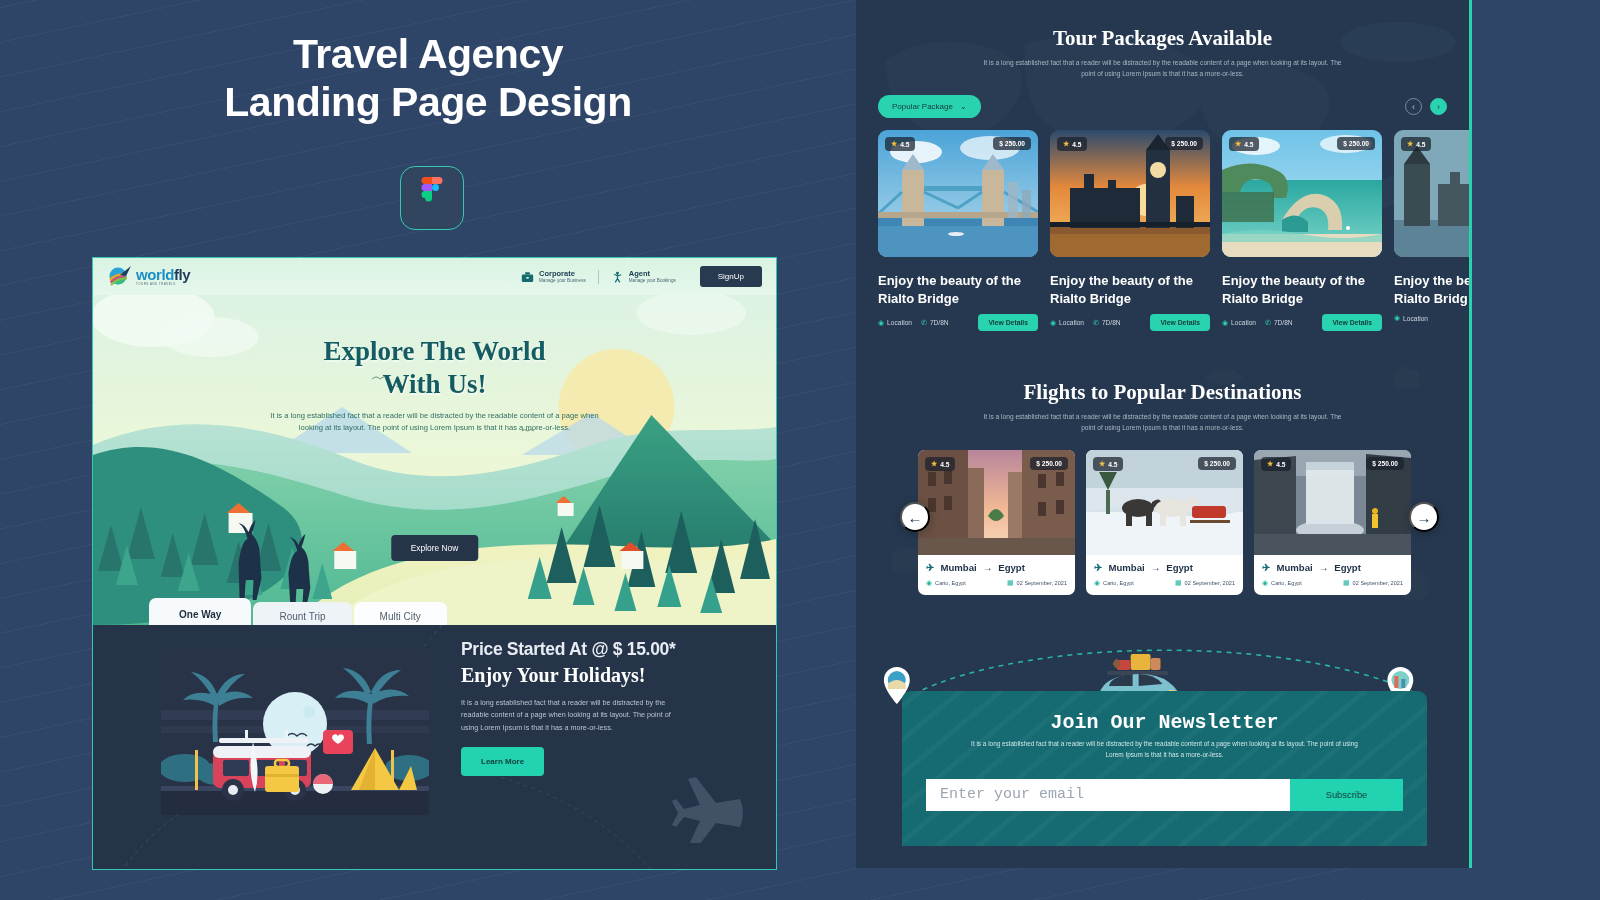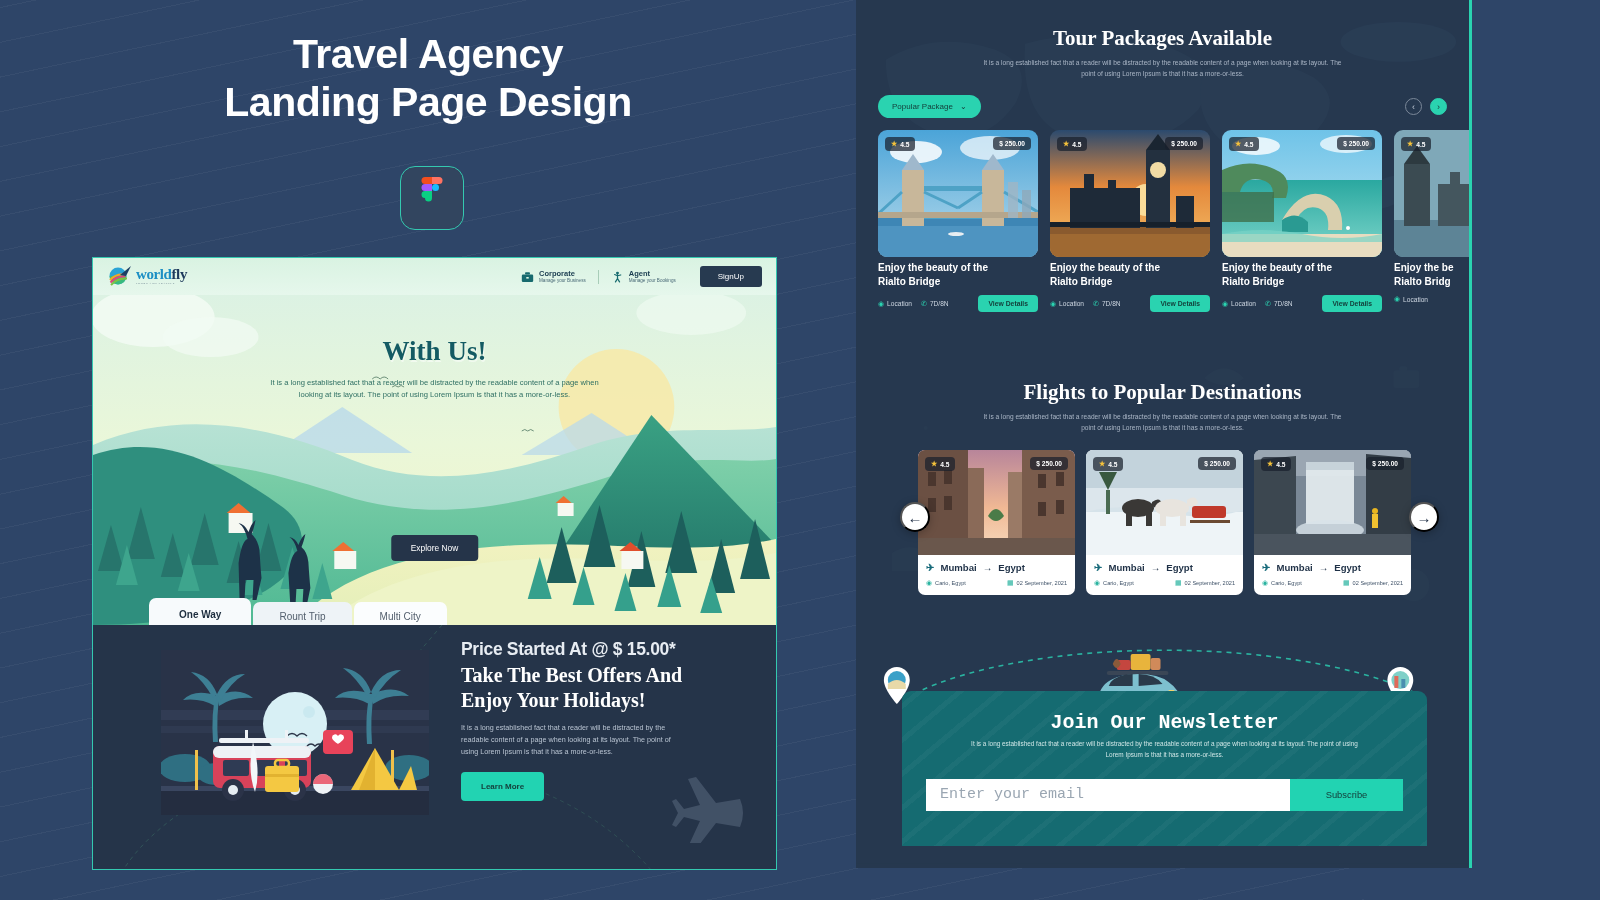--- a/index.html
+++ b/index.html
@@ -43,21 +43,21 @@
     position:absolute; left:92px; top:257px;
     width:685px; height:613px;
     border:1.5px solid #34c9b0; overflow:hidden;
     background:#253449;
   }
   .site-header{
     position:relative; height:37px; width:100%;
     background:linear-gradient(180deg,#d9f3e2 0%,#e6f7ec 100%);
     display:flex; align-items:center; padding:0 14px;
   }
-  .logo{ display:flex; align-items:center; gap:3px;font-family:Liberation Serif, serif; }
+  .logo{ display:flex; align-items:center; gap:3px; }
   .globe{ width:26px; height:26px; position:relative; }
   .logo-txt{ display:flex; flex-direction:column; line-height:1; }
   .logo-word{ font-size:15px; font-weight:bold; letter-spacing:-0.4px; }
   .logo-word .w1{ color:#1d8fc4; }
   .logo-word .w2{ color:#1e3a5c; }
   .logo-tag{ font-size:2.8px; color:#4c6176; letter-spacing:0.6px; margin-top:1px; }
 
   .hdr-right{ margin-left:auto; display:flex; align-items:center; gap:0; }
   .hdr-link{ display:flex; align-items:center; gap:5px; padding:0 12px; }
   .hdr-link + .hdr-link{ border-left:1px solid #a8cdb8; }
@@ -162,21 +162,21 @@
   .pkg-img svg{ position:absolute; inset:0; width:100%; height:100%; }
   .badge{
     position:absolute; top:7px; border-radius:4px;
     background:rgba(25,32,44,.72); color:#fff; font-size:6.6px;
     padding:3px 6px; display:flex; align-items:center; gap:3px; font-weight:bold;
   }
   .badge.rate{ left:7px; }
   .badge.price{ right:7px; }
   .star{ color:#f5c23b; font-size:7px; }
   .pkg-name{
-    margin-top:4px; color:#fff; font-size:10px; font-weight:bold; line-height:1.35;
+    margin-top:15px; color:#fff; font-size:13px; font-weight:bold; line-height:1.35;
   }
   .pkg-meta{ margin-top:7px; display:flex; align-items:center; gap:9px; }
   .meta{ display:flex; align-items:center; gap:3px; font-size:6.6px; color:#cdd6e1; }
   .meta .mi{ color:#2ad3b0; font-size:7px; }
   .view-btn{
     margin-left:auto; background:#2ad3b0; color:#14413c; border:none;
     border-radius:4px; font-size:6.8px; font-weight:bold; padding:5px 10px;
     cursor:pointer; font-family:inherit;
   }
 
@@ -396,20 +396,21 @@
 
           <g stroke="#6b8f78" stroke-width="1" fill="none">
             <path d="M280 84 q4 -4 8 0 q4 -4 8 0"></path>
             <path d="M300 92 q3 -3 6 0 q3 -3 6 0"></path>
             <path d="M430 136 q3 -3 6 0 q3 -3 6 0"></path>
           </g>
         </svg>
 
         <div class="hero-txt">
           <div class="hero-h1">
+            <div>Explore The World</div>
             <div>With Us!</div>
           </div>
           <p class="hero-p">It is a long established fact that a reader will be distracted by the readable content of a page when looking at its layout. The point of using Lorem Ipsum is that it has a more-or-less.</p>
         </div>
         <button class="explore-btn">Explore Now</button>
 
         <div class="booking">
           <div class="tabs">
             <button class="tab active">One Way</button>
             <button class="tab">Rount Trip</button>
@@ -494,21 +495,20 @@
           <rect x="104" y="124" width="34" height="3" fill="#e2b230"></rect>
           <rect x="114" y="110" width="14" height="7" rx="3" fill="none" stroke="#f4c842" stroke-width="2.5"></rect>
 
           <circle cx="162" cy="134" r="10" fill="#eef2f6"></circle>
           <path d="M152 134 a10 10 0 0120 0 Z" fill="#e8435a" opacity=".8"></path>
         </svg>
 
         <div class="promo-txt">
           <div class="p-kicker">Price Started At @ $ 15.00*</div>
           <div class="p-title">
-            <div>Take The Best Offers And</div>
             <div>Enjoy Your Holidays!</div>
           </div>
           <p class="p-body">It is a long established fact that a reader will be distracted by the readable content of a page when looking at its layout. The point of using Lorem Ipsum is that it has a more-or-less.</p>
           <button class="learn-btn">Learn More</button>
         </div>
 
         <svg class="plane-deco" viewBox="0 0 78 78">
           <path d="M70 34 L46 38 L26 12 L18 14 L30 40 L14 44 L6 34 L2 36 L8 48 L2 60 L6 62 L14 52 L30 56 L18 82 L26 84 L46 58 L70 62 q6 -14 0 -28z" fill="#8c9cb3"></path>
         </svg>
       </div>

